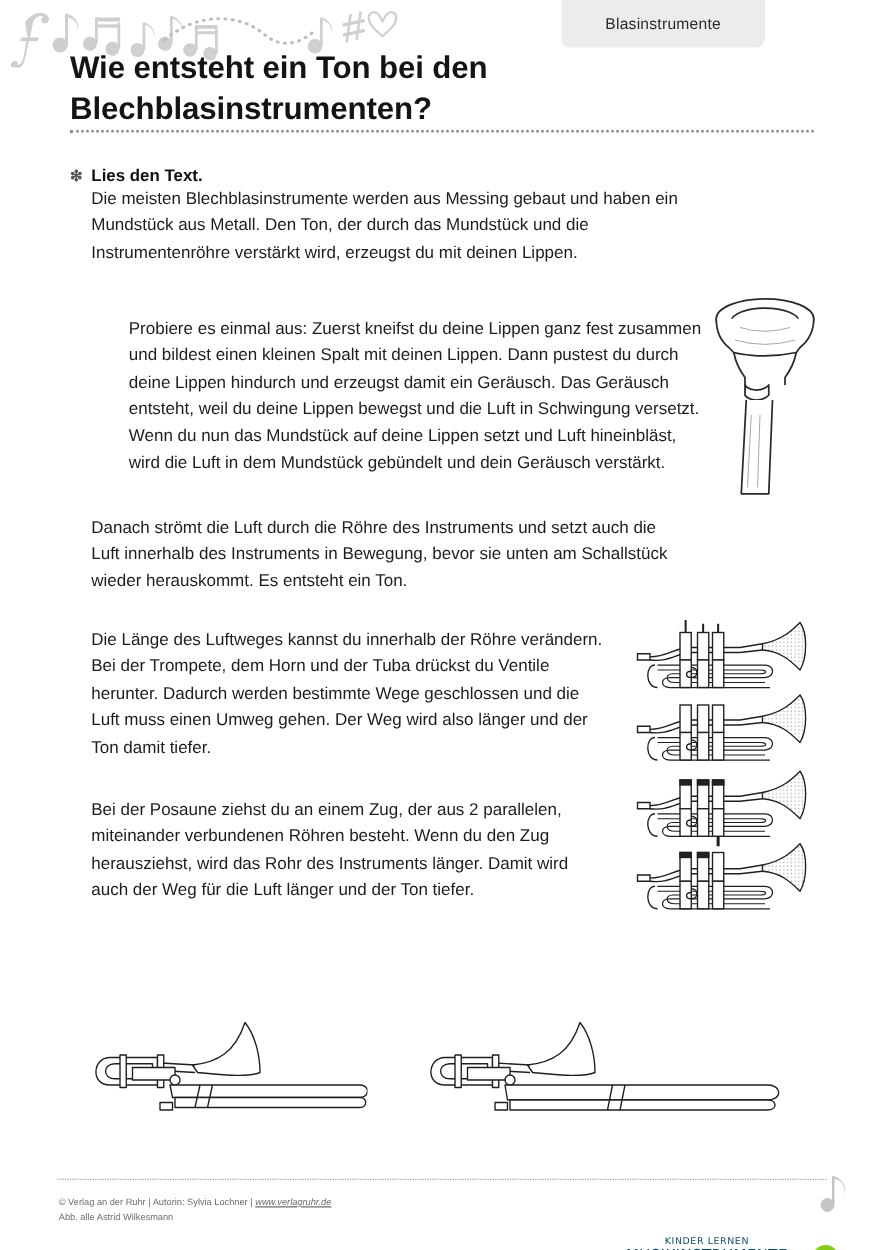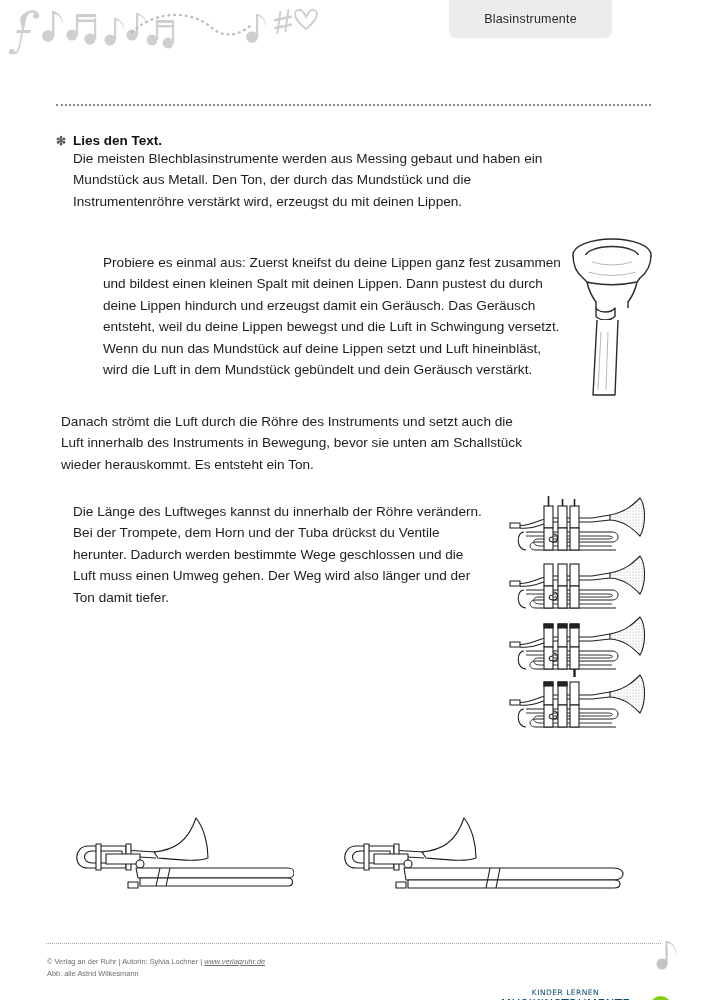--- a/index.html
+++ b/index.html
@@ -47,21 +47,21 @@
   }
   .bullet-icon { font-size: 12px; color: #555; line-height: 1; }
 
   
   .para {
     position: absolute;
     font-size: 13.6px; line-height: 1.58; color: #1d1d1d;
   }
   .p1 { left: 73px; top: 148px; width: 470px; }
   .p2 { left: 73px; top: 252px; width: 462px; margin-left: 30px; }
-  .p3 { left: 61px; top: 411px; width: 462px; }
+  .p3 { left: 73px; top: 411px; width: 462px; }
   .p4 { left: 73px; top: 501px; width: 412px; }
   .p5 { left: 73px; top: 637px; width: 392px; }
 
   
   .illus { position: absolute; }
   .mouthpiece  { left: 552px; top: 232px; width: 120px; height: 172px; }
   .trumpets-1  { left: 500px; top: 492px; width: 172px; height: 118px; }
   .trumpets-2  { left: 500px; top: 616px; width: 172px; height: 122px; }
   .trombone-1  { left: 62px;  top: 806px; width: 232px; height: 92px; }
   .trombone-2  { left: 330px; top: 806px; width: 310px; height: 92px; }
@@ -141,31 +141,33 @@
       </g>
 
       <path d="M126 30 C150 8 186 8 206 26 C218 36 232 34 244 24" fill="none" stroke="#bdbdbd" stroke-width="2.4" stroke-dasharray="0.8 5" stroke-linecap="round"></path>
     </svg>
   </div>
 
   <div class="tab">
     <span>Blasinstrumente</span>
   </div>
 
+  <h1 class="title">Wie entsteht ein Ton bei den Blechblasinstrumenten?</h1>
   <div class="rule top"></div>
 
   <div class="instruction">
     <span class="bullet-icon">❇</span>
     <span>Lies den Text.</span>
   </div>
 
   <p class="para p1">Die meisten Blechblasinstrumente werden aus Messing gebaut und haben ein Mundstück aus Metall. Den Ton, der durch das Mundstück und die Instrumentenröhre verstärkt wird, erzeugst du mit deinen Lippen.</p>
   <p class="para p2">Probiere es einmal aus: Zuerst kneifst du deine Lippen ganz fest zusammen und bildest einen kleinen Spalt mit deinen Lippen. Dann pustest du durch deine Lippen hindurch und erzeugst damit ein Geräusch. Das Geräusch entsteht, weil du deine Lippen bewegst und die Luft in Schwingung versetzt. Wenn du nun das Mundstück auf deine Lippen setzt und Luft hineinbläst, wird die Luft in dem Mundstück gebündelt und dein Geräusch verstärkt.</p>
   <p class="para p3">Danach strömt die Luft durch die Röhre des Instruments und setzt auch die Luft innerhalb des Instruments in Bewegung, bevor sie unten am Schallstück wieder herauskommt. Es entsteht ein Ton.</p>
   <p class="para p4">Die Länge des Luftweges kannst du innerhalb der Röhre verändern. Bei der Trompete, dem Horn und der Tuba drückst du Ventile herunter. Dadurch werden bestimmte Wege geschlossen und die Luft muss einen Umweg gehen. Der Weg wird also länger und der Ton damit tiefer.</p>
+  <p class="para p5">Bei der Posaune ziehst du an einem Zug, der aus 2 parallelen, miteinander verbundenen Röhren besteht. Wenn du den Zug herausziehst, wird das Rohr des Instruments länger. Damit wird auch der Weg für die Luft länger und der Ton tiefer.</p>
 
   <div class="illus mouthpiece">
     <svg viewBox="0 0 120 172" width="120" height="172" aria-hidden="true">
       <g fill="#ffffff" stroke="#2a2a2a" stroke-width="1.4" stroke-linejoin="round">
 
         <ellipse cx="60" cy="23" rx="39" ry="16"></ellipse>
 
         <ellipse cx="60" cy="25" rx="27" ry="10.5" fill="#fdfdfd"></ellipse>
 
         <path d="M21 23 c0 12 5 19 10 23 l4 4 c0 0 22 6 50 0 l3-4 c5-4 11-11 11-23"></path>

